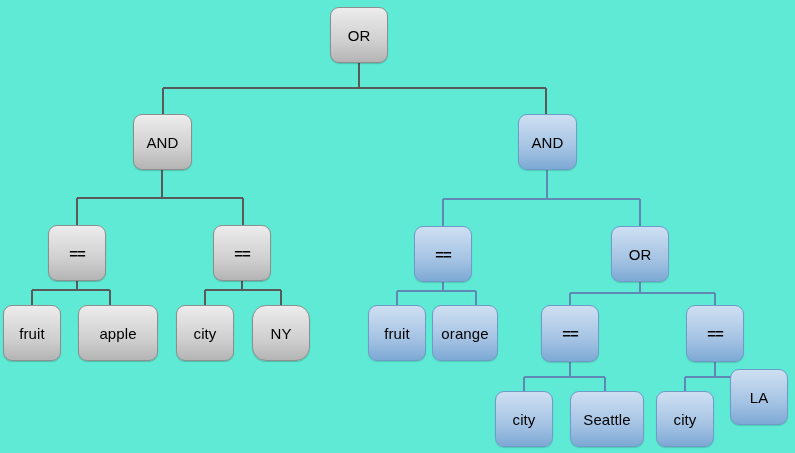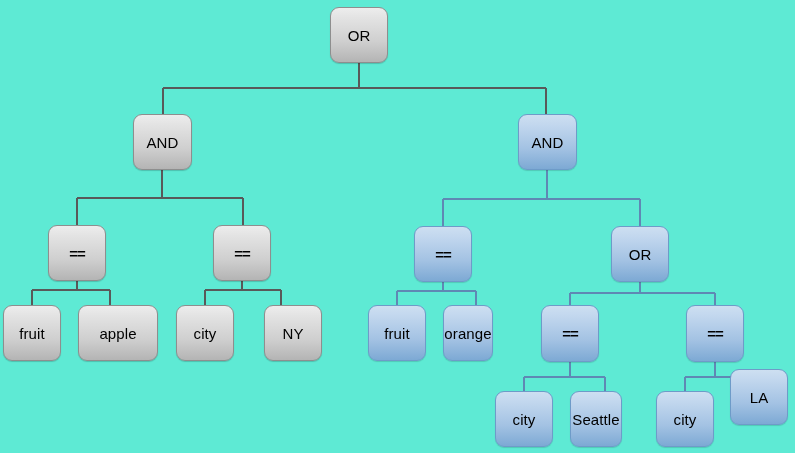--- a/index.html
+++ b/index.html
@@ -94,45 +94,45 @@
       </div>
       <div class="node gray" style="left: 78px; top: 305px; width: 80px; height: 56px;">
         <span class="node-label">apple</span>
       </div>
       <div class="node gray eq" style="left: 213px; top: 225px; width: 58px; height: 56px;">
         <span class="node-label">==</span>
       </div>
       <div class="node gray" style="left: 176px; top: 305px; width: 58px; height: 56px;">
         <span class="node-label">city</span>
       </div>
-      <div class="node gray" style="left: 264px; top: 305px; width: 58px; height: 56px;">
+      <div class="node gray" style="left: 252px; top: 305px; width: 58px; height: 56px; border-radius: 14px;">
         <span class="node-label">NY</span>
       </div>
       <div class="node blue" style="left: 518px; top: 114px; width: 59px; height: 56px;">
         <span class="node-label">AND</span>
       </div>
       <div class="node blue eq" style="left: 414px; top: 226px; width: 58px; height: 56px;">
         <span class="node-label">==</span>
       </div>
       <div class="node blue" style="left: 368px; top: 305px; width: 58px; height: 56px;">
         <span class="node-label">fruit</span>
       </div>
-      <div class="node blue" style="left: 443px; top: 305px; width: 50px; height: 56px;">
+      <div class="node blue" style="left: 432px; top: 305px; width: 66px; height: 56px;">
         <span class="node-label">orange</span>
       </div>
       <div class="node blue" style="left: 611px; top: 226px; width: 58px; height: 56px;">
         <span class="node-label">OR</span>
       </div>
       <div class="node blue eq" style="left: 541px; top: 305px; width: 58px; height: 57px;">
         <span class="node-label">==</span>
       </div>
       <div class="node blue" style="left: 495px; top: 391px; width: 58px; height: 56px;">
         <span class="node-label">city</span>
       </div>
-      <div class="node blue" style="left: 570px; top: 391px; width: 52px; height: 56px;">
+      <div class="node blue" style="left: 570px; top: 391px; width: 74px; height: 56px;">
         <span class="node-label">Seattle</span>
       </div>
       <div class="node blue eq" style="left: 686px; top: 305px; width: 58px; height: 57px;">
         <span class="node-label">==</span>
       </div>
       <div class="node blue" style="left: 656px; top: 391px; width: 58px; height: 56px;">
         <span class="node-label">city</span>
       </div>
       <div class="node blue" style="left: 730px; top: 369px; width: 58px; height: 56px;">
         <span class="node-label">LA</span>

